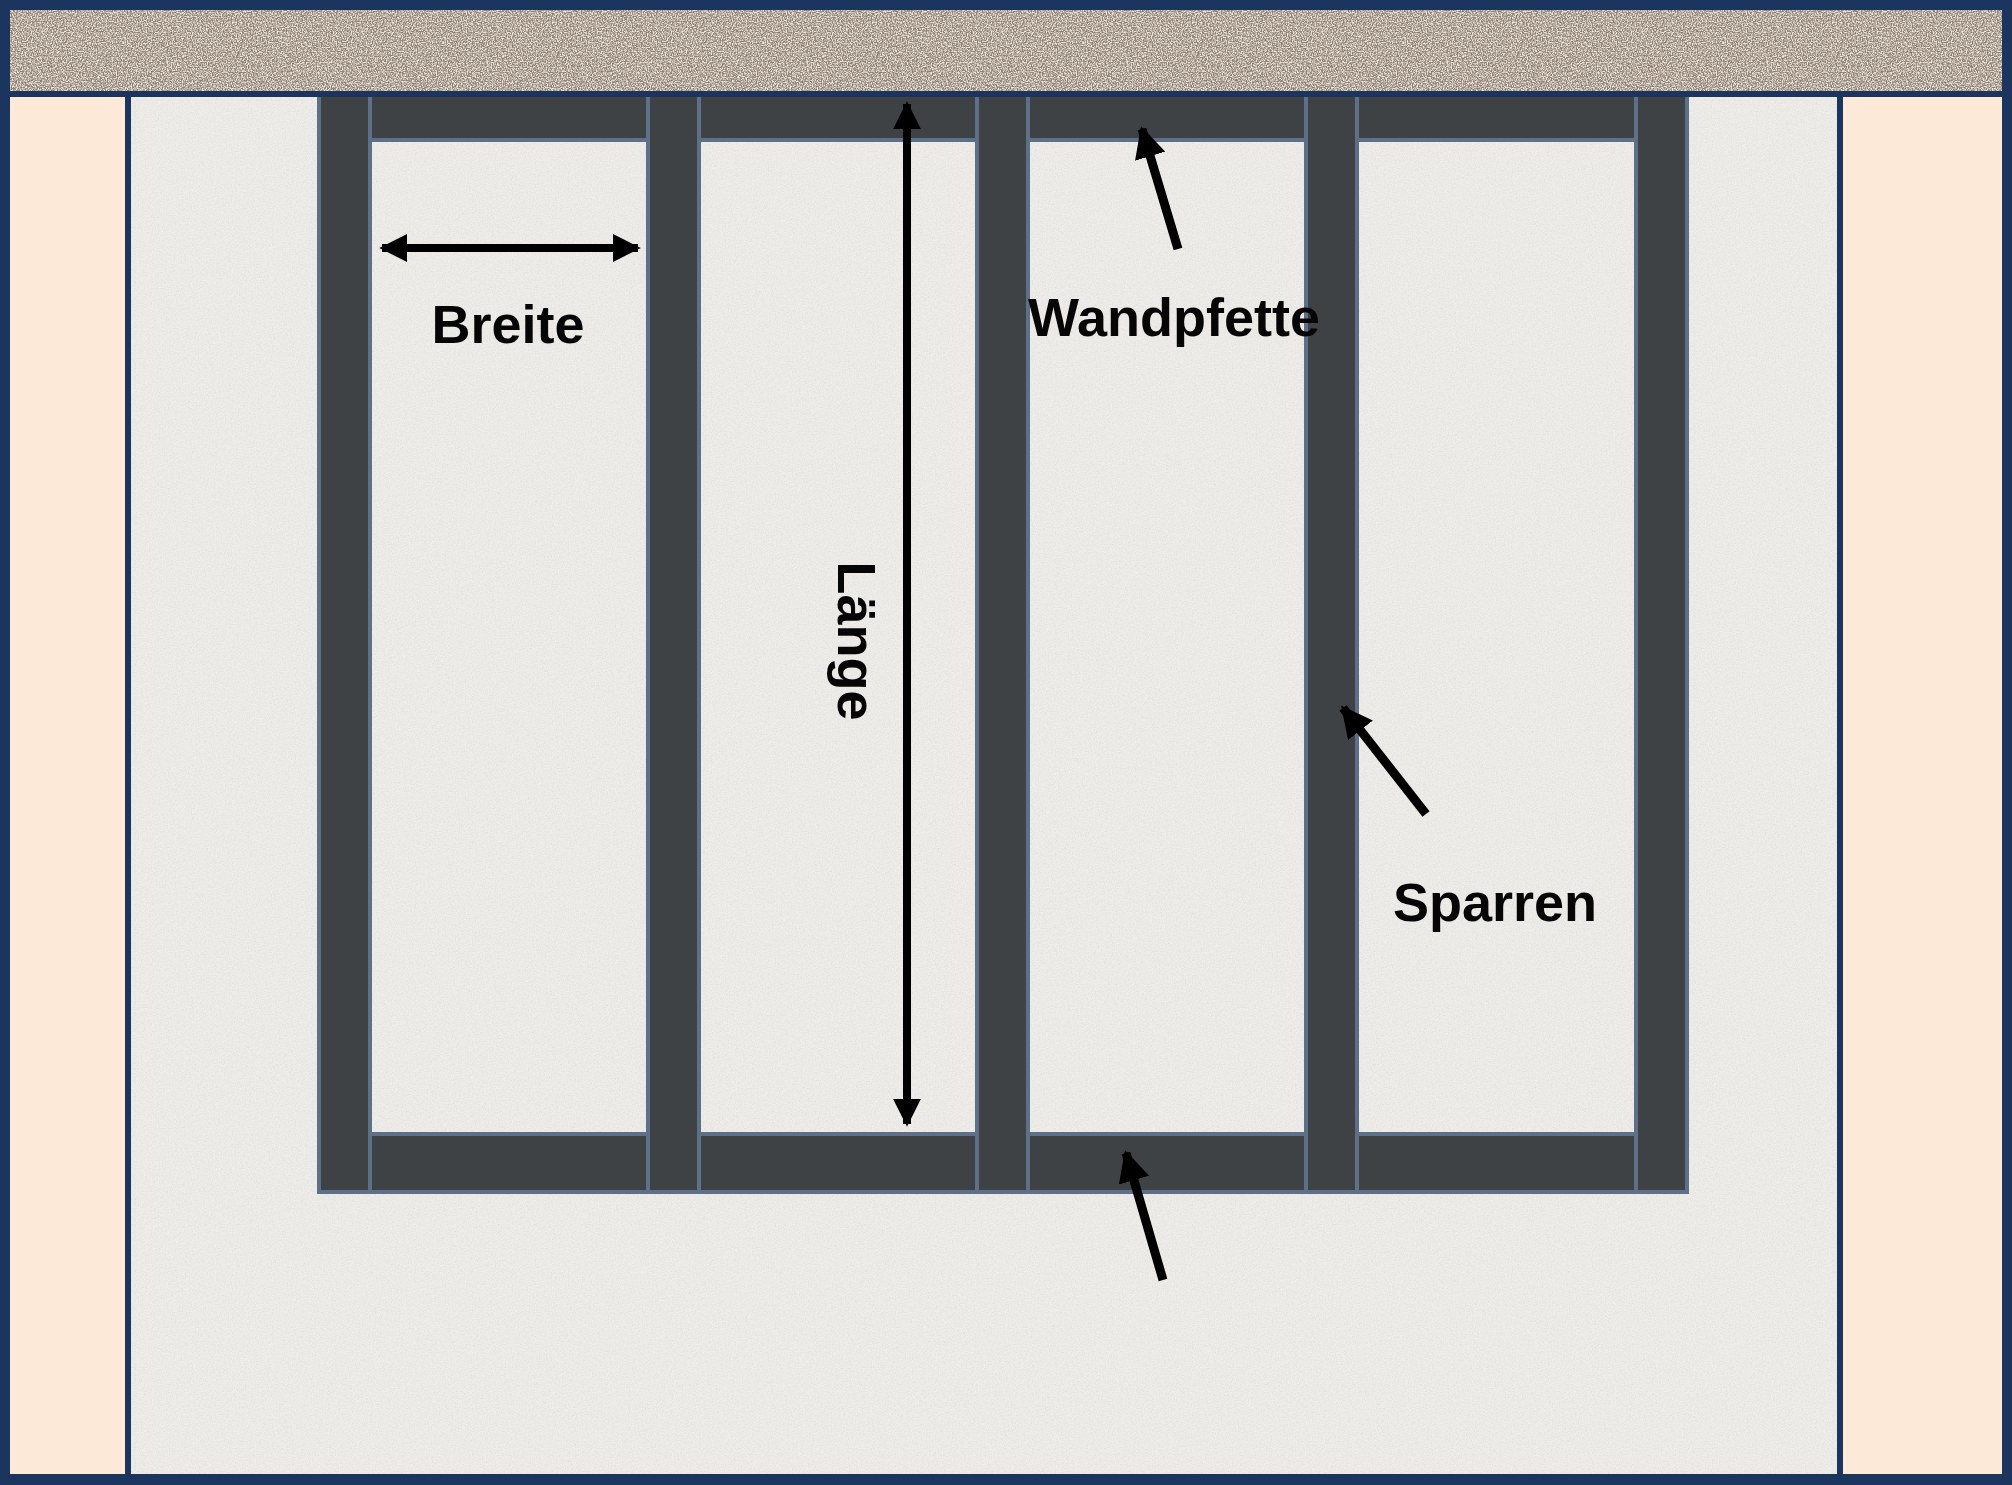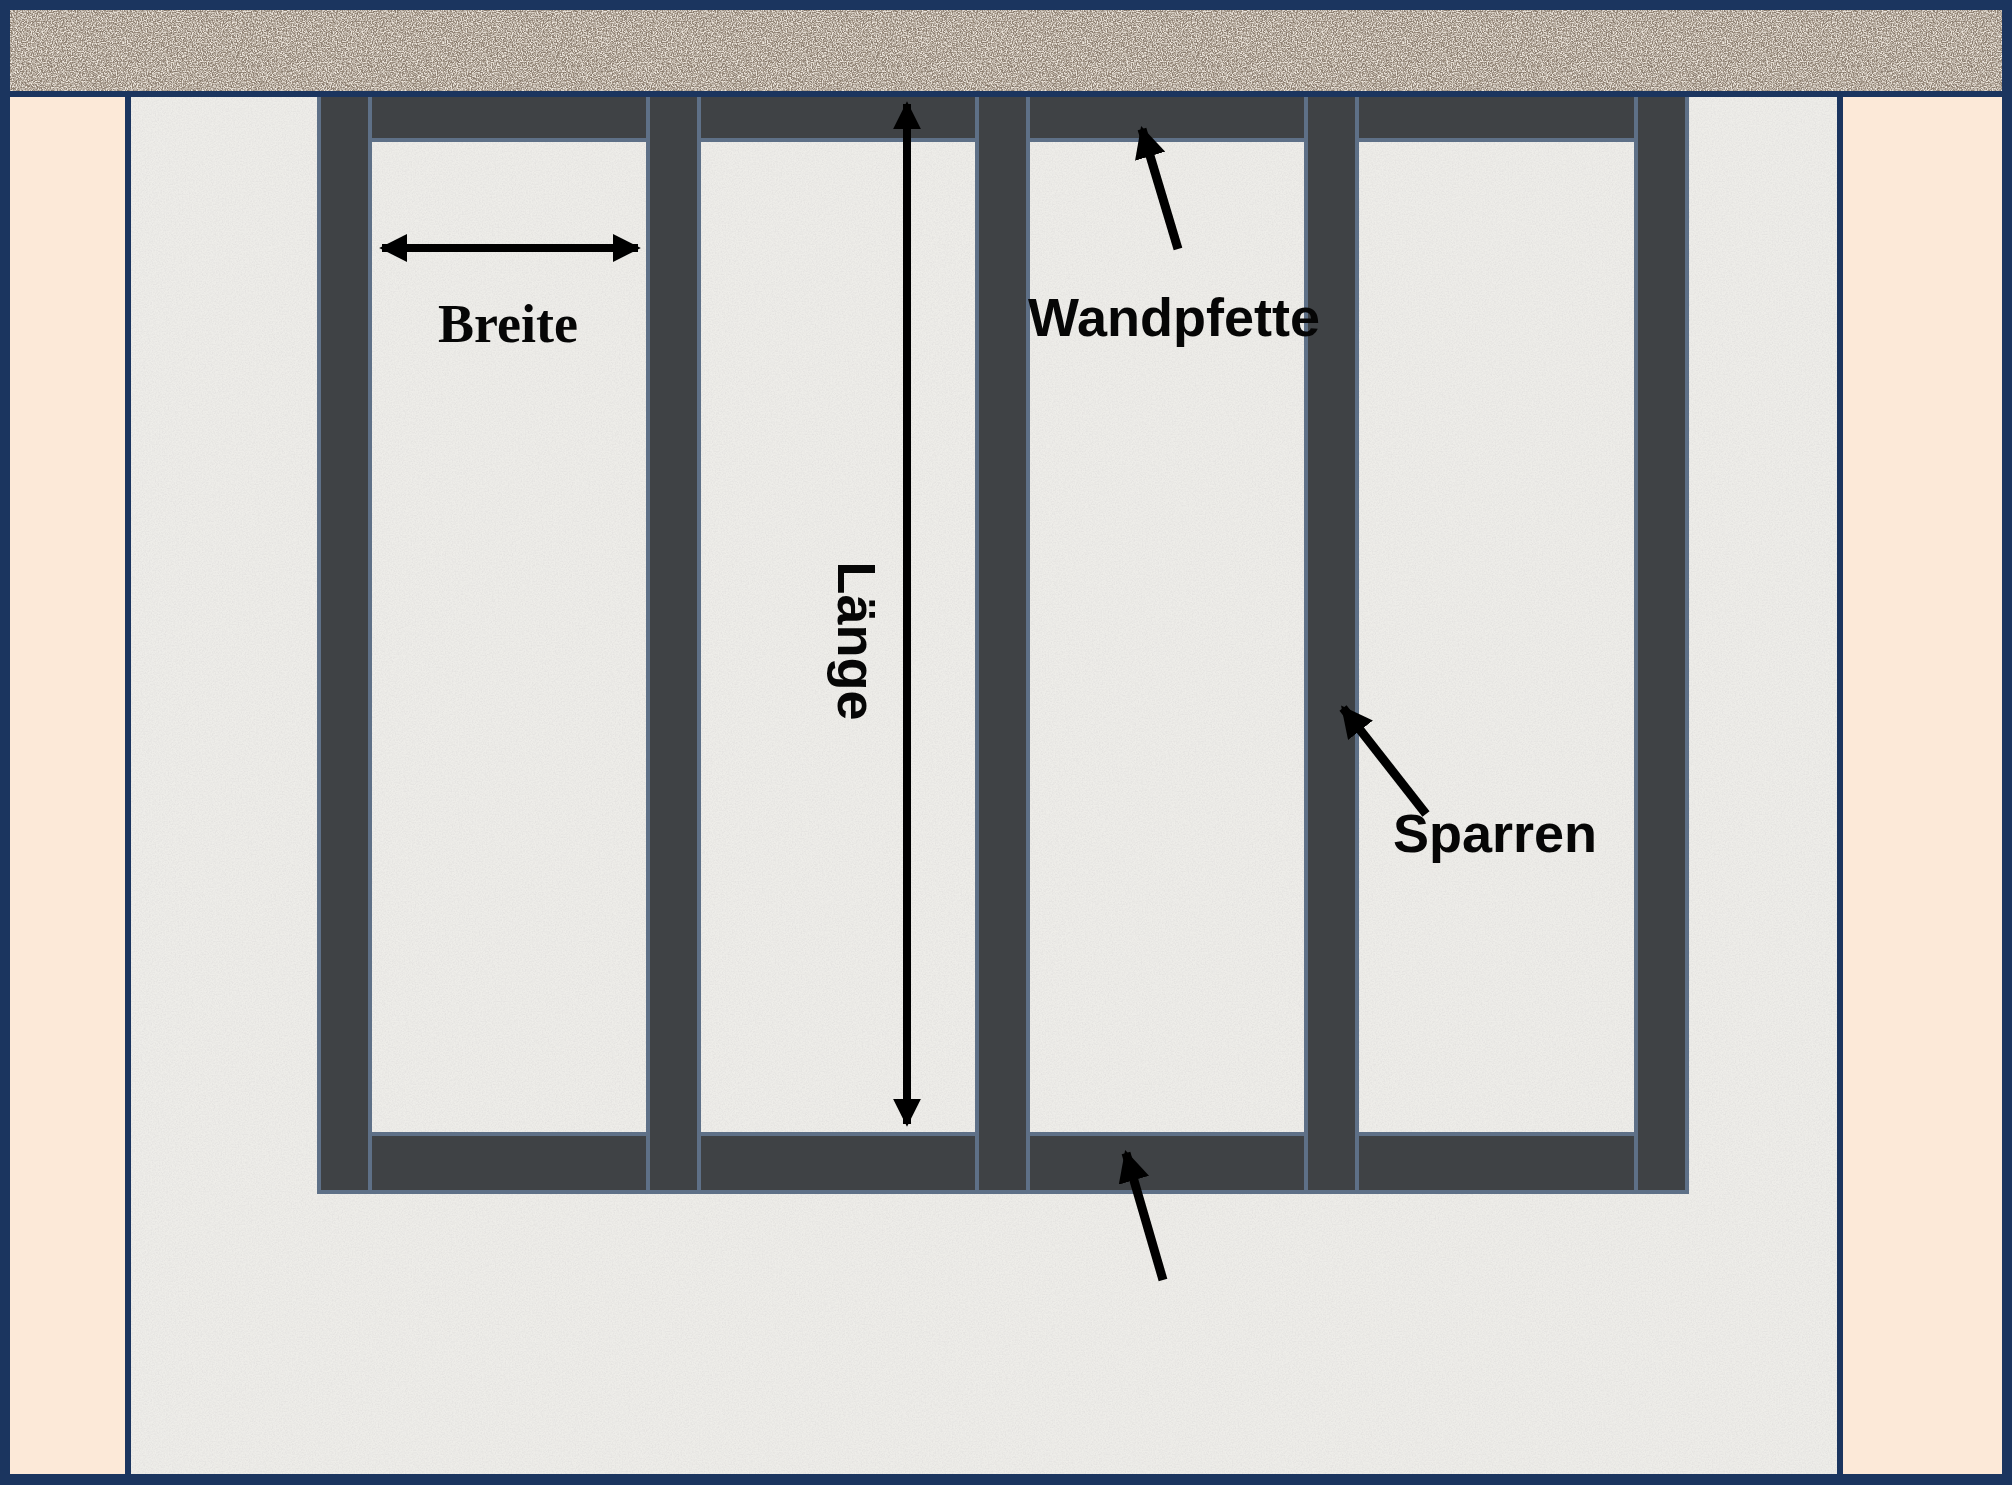--- a/index.html
+++ b/index.html
@@ -48,23 +48,23 @@
   .diagram-label {
     position: absolute;
     z-index: 6;
     color: #060606;
     font-weight: bold;
     font-size: 54px;
     line-height: 1.05;
     text-align: center;
     white-space: nowrap;
   }
-  #label-breite     { left: 378px;  top: 296px;  width: 260px; font-family: Liberation Serif, serif; }
+  #label-breite     { left: 378px;  top: 296px;  width: 260px; }
   #label-wandpfette { left: 1014px; top: 289px;  width: 320px; }
-  #label-sparren    { left: 1345px; top: 805px;  width: 300px; }
+  #label-sparren    { left: 1345px; top: 874px;  width: 300px; }
   #label-pfette     { left: 1006px; top: 1291px; width: 300px; }
   #label-laenge {
     left: 857px; top: 641px; width: auto;
     transform: translate(-50%, -50%) rotate(90deg);
   }
 </style>
 </head>
 <body>
 
 <div id="canvas">

